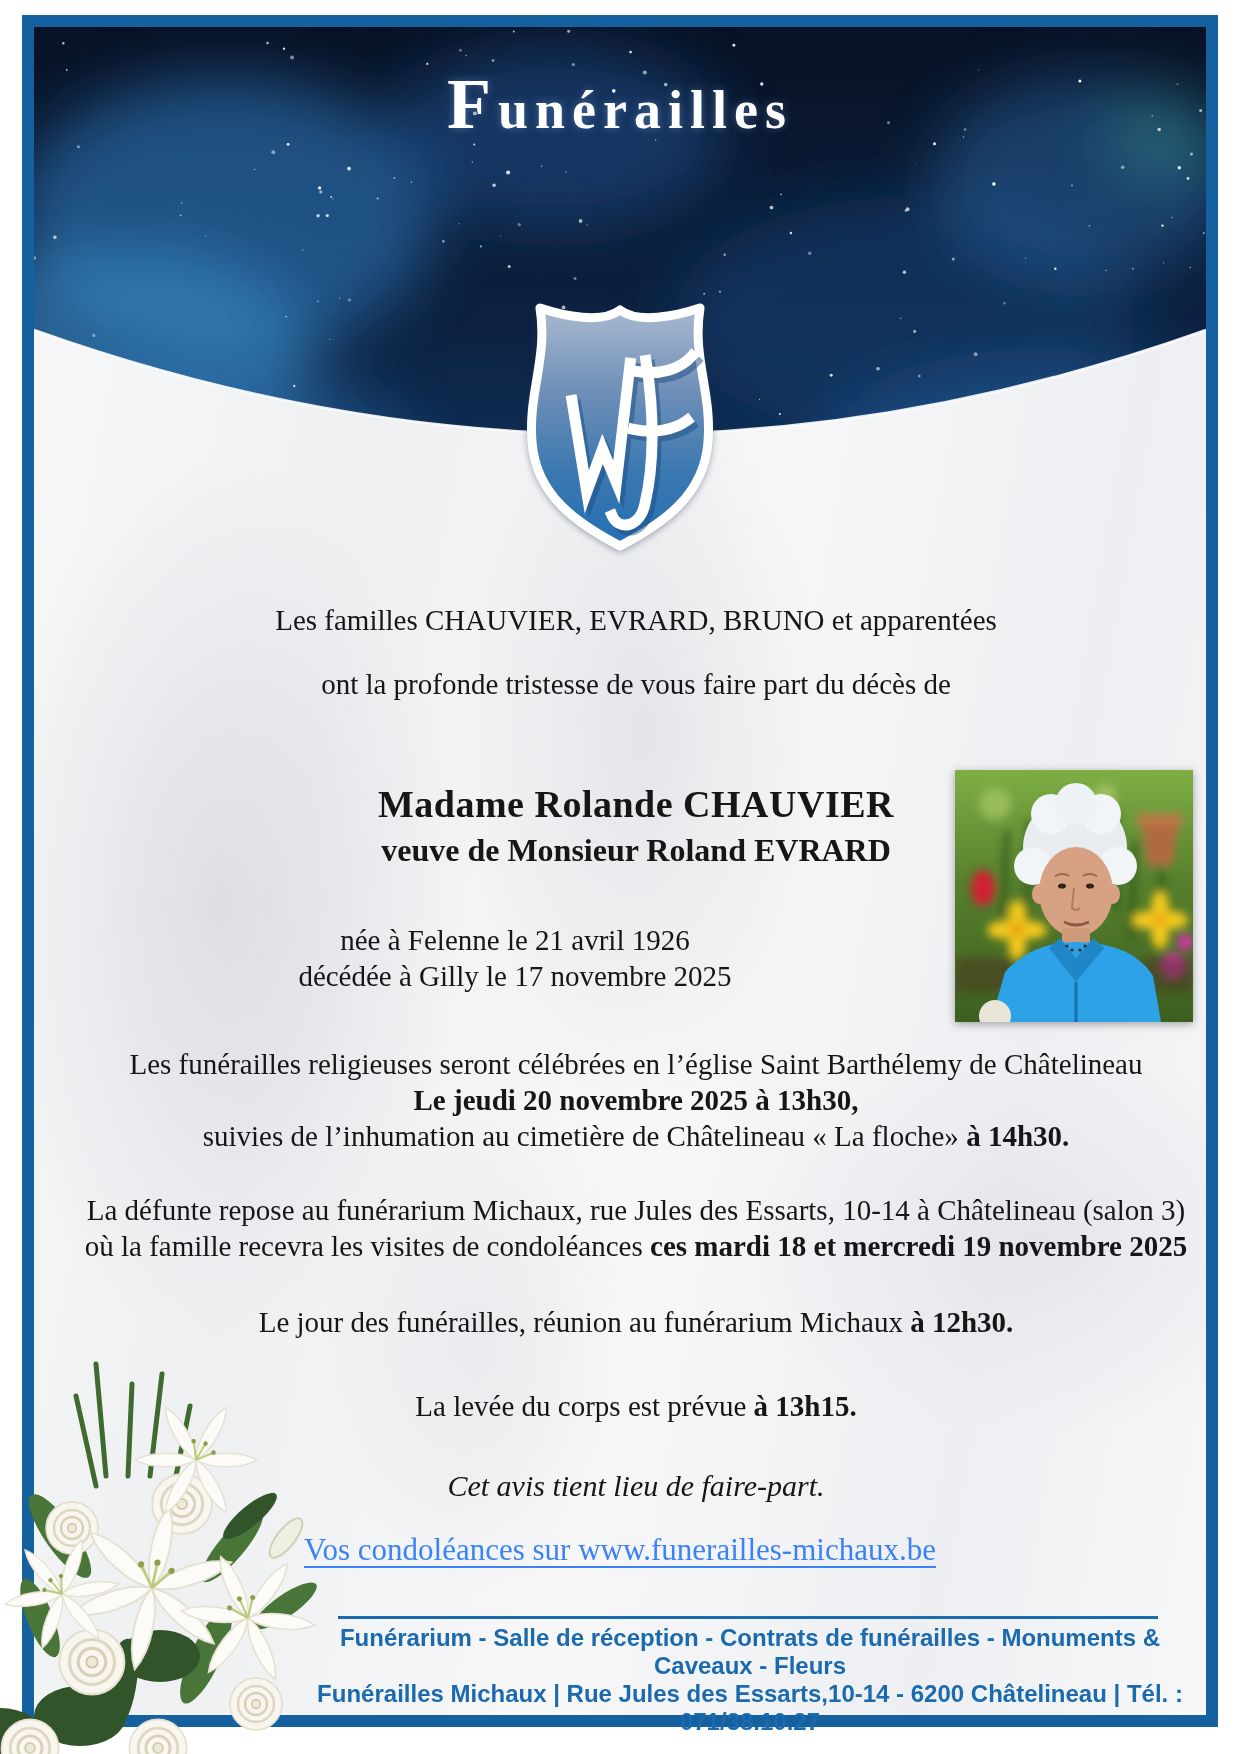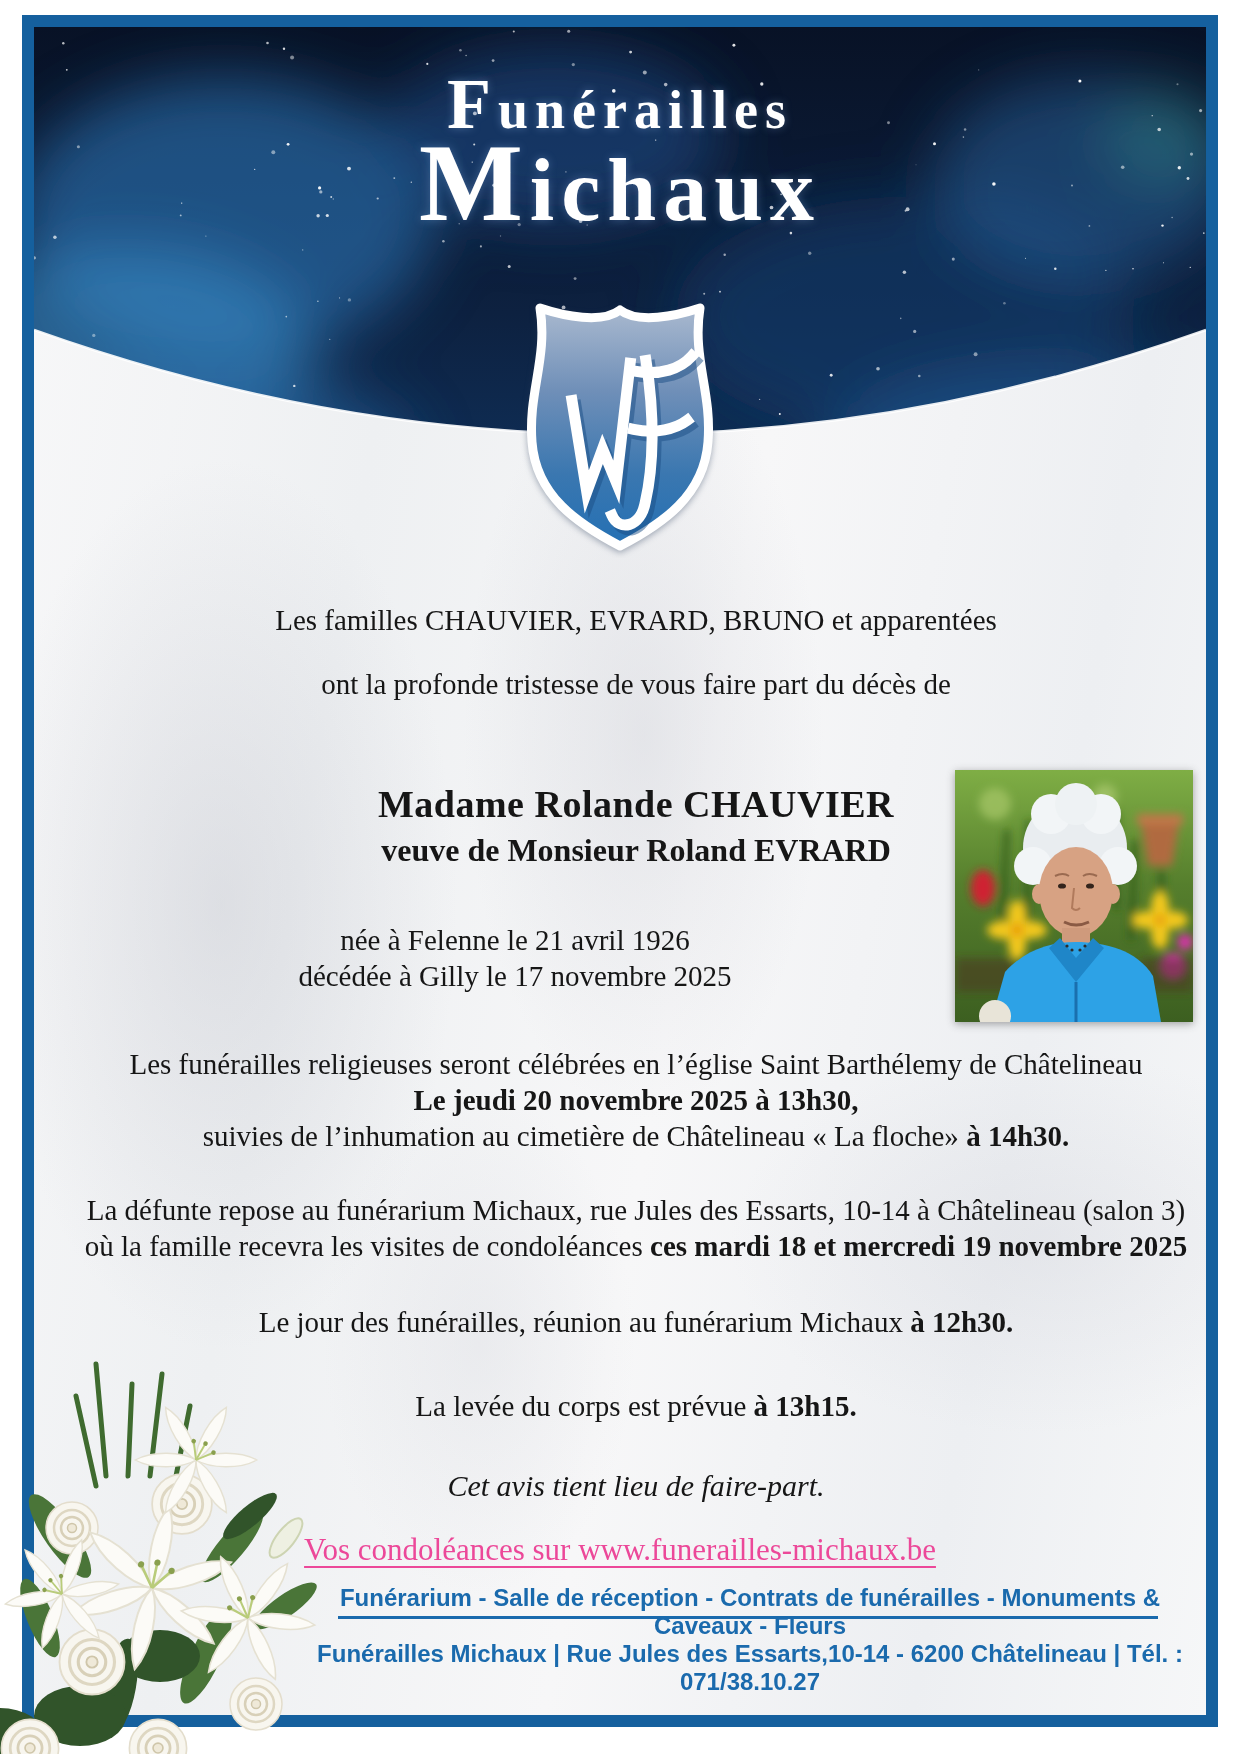--- a/index.html
+++ b/index.html
@@ -33,23 +33,23 @@
   .b{font-weight:bold;text-align:center;}
   .name{font-size:38px;font-weight:bold;letter-spacing:.5px;}
   .widow{font-size:32px;font-weight:bold;}
   .italic{font-style:italic;font-size:30px;}
   
   .photo{position:absolute;left:955px;top:770px;width:238px;height:252px;z-index:4;
          box-shadow:0 2px 8px rgba(60,60,60,.45);}
   
   .link-line{position:absolute;left:40px;width:1160px;top:1532px;text-align:center;z-index:4;
     font-size:31px;color:#1e6fb7;}
-  .link-line a{color:#ec4899;text-decoration:underline;text-decoration-thickness:2px;text-underline-offset:6px;}
+  .link-line a{color:#3b82f6;text-decoration:underline;text-decoration-thickness:2px;text-underline-offset:6px;}
   .sans-blue{position:absolute;left:300px;width:900px;text-align:center;z-index:4;
-    font-family:"Liberation Sans",sans-serif;font-weight:bold;color:#1a6aad;font-size:24px;}
+    font-family:"Liberation Sans",sans-serif;font-weight:bold;color:#1a6aad;font-size:24px;margin-top:40px;}
   .services{top:1584px;}
   .address{top:1640px;}
   .rule{position:absolute;left:338px;top:1616px;width:820px;height:3px;background:#1a6aad;z-index:4;}
   
   .bouquet{position:absolute;left:0;top:1356px;width:340px;height:398px;z-index:10;}
 </style>
 </head>
 <body>
 
 <div class="page">
@@ -208,21 +208,20 @@
           <circle cx="1118.2" cy="88.7" r="0.66" fill="#ffffff" opacity="0.82"></circle>
           <circle cx="871.6" cy="183.8" r="1.02" fill="#ffffff" opacity="0.66"></circle>
           <circle cx="941.6" cy="327.2" r="1.95" fill="#ffffff" opacity="0.50"></circle>
           <circle cx="725.6" cy="372.4" r="0.71" fill="#ffffff" opacity="0.60"></circle>
         </g>
     </g>
     <path d="M0,303 Q586,512 1172,303" fill="none" stroke="#ffffff" stroke-width="2.5" opacity="0.9"></path>
   </svg>
 
   <div class="brand brand-top" style="position:absolute;">Funérailles</div>
-  <div class="brand brand-bottom" style="position:absolute;">Michaux</div>
 
   <svg class="shield" viewBox="0 0 204 260" aria-hidden="true">
     <defs>
       <linearGradient id="shGrad" x1="0" y1="0" x2="0" y2="1">
         <stop offset="0" stop-color="#a9b9cf"></stop>
         <stop offset="0.35" stop-color="#6f8fb8"></stop>
         <stop offset="0.7" stop-color="#3a77b0"></stop>
         <stop offset="1" stop-color="#2470b4"></stop>
       </linearGradient>
     </defs>

